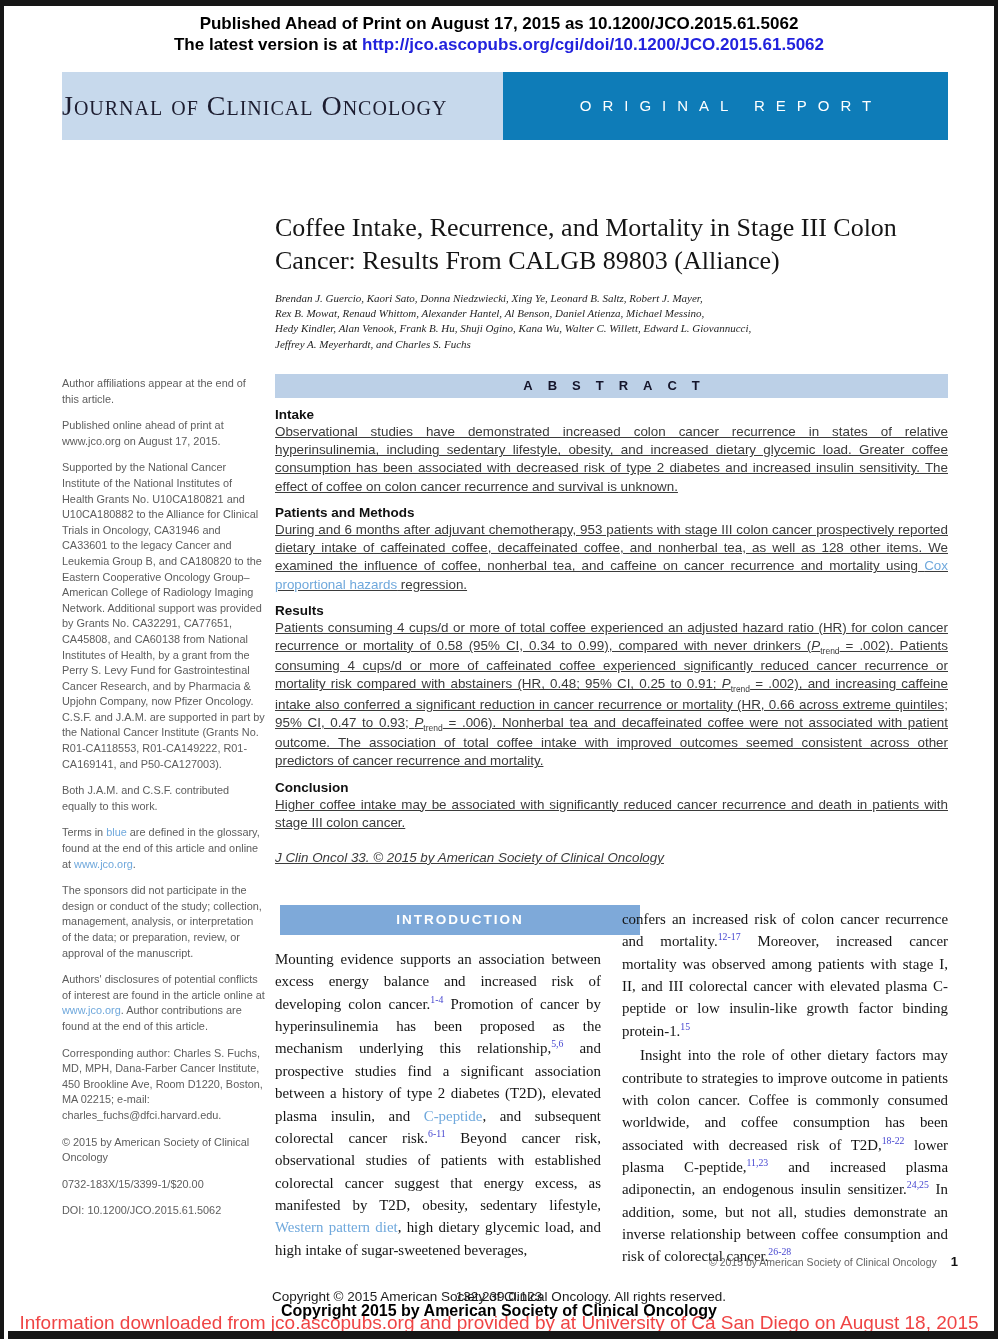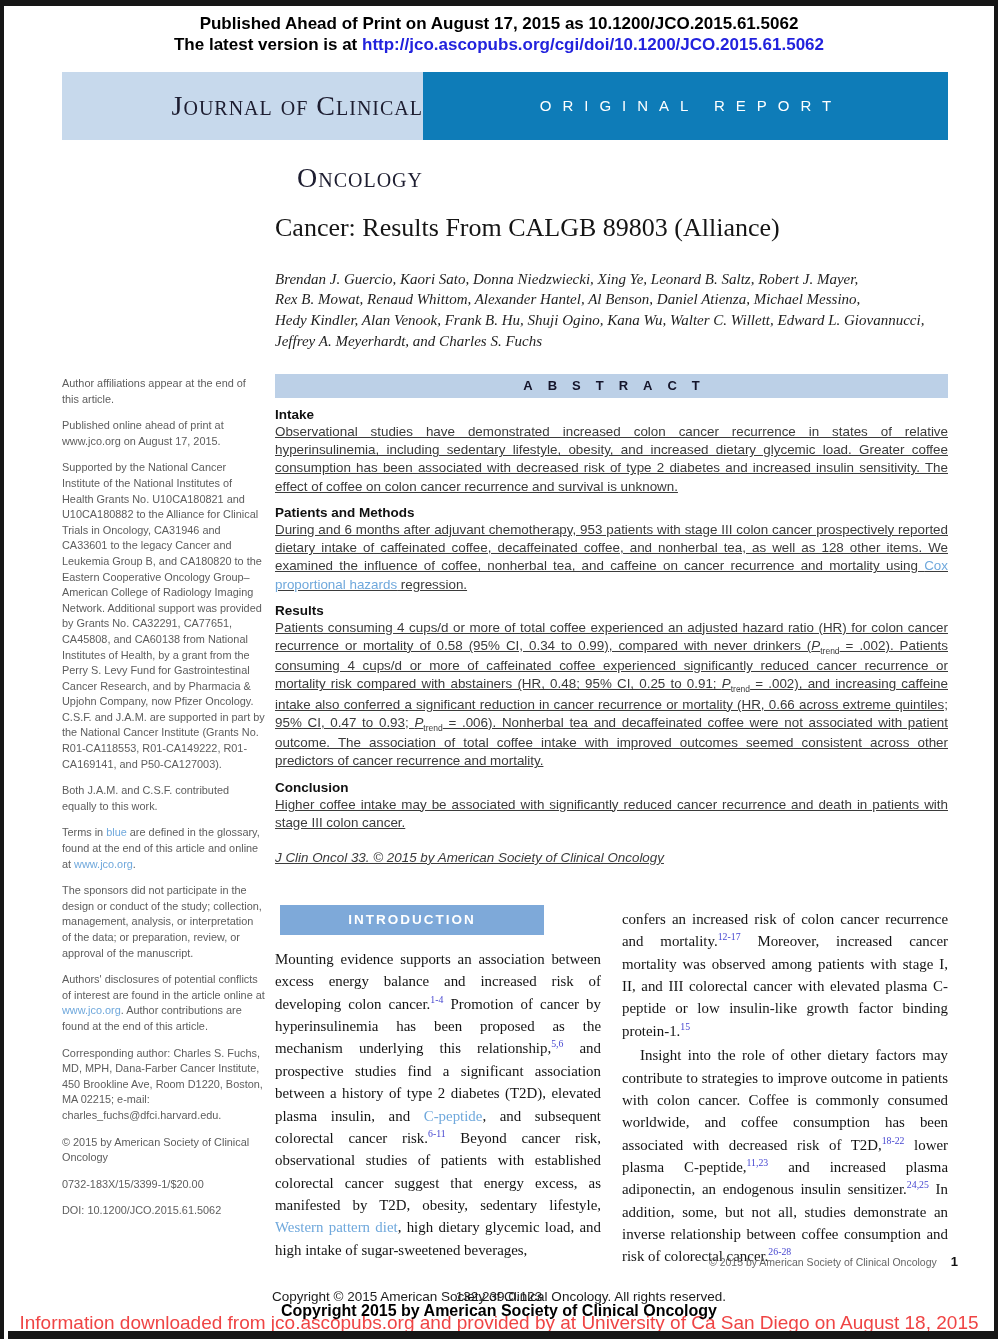--- a/index.html
+++ b/index.html
@@ -14,31 +14,31 @@
   .frame-right  { position:absolute; top:0; right:0; bottom:0; width:4px; background:#161616; }
   .bottom-bar   { position:absolute; left:8px; right:0; bottom:0; height:8px; background:#161616; }
 
   
   .notice { position:absolute; top:13px; left:0; width:100%; text-align:center;
             font-weight:bold; font-size:17px; line-height:21px; color:#000; }
   .url-link { color:var(--url-blue,#2222dd); text-decoration:none; cursor:pointer; }
 
   
   .masthead { position:absolute; top:72px; left:62px; width:886px; height:68px; display:flex; }
-  .masthead-left { width:361px; background:var(--masthead-light,#c7d9ec); text-align:right; line-height:68px; }
+  .masthead-left { width:441px; background:var(--masthead-light,#c7d9ec); text-align:left; line-height:68px; }
   .journal-name { font-family:"Liberation Serif", serif; font-variant:small-caps;
                   font-size:28px; letter-spacing:1px; color:#1d1d30; }
   .masthead-right { flex:1; background:var(--masthead-dark,#0e7cb8); color:#fff; text-align:center;
                     line-height:68px; font-size:15px; letter-spacing:11px; padding-left:11px; box-sizing:border-box; }
 
   
   .title-block { position:absolute; left:275px; top:212px; width:690px; font-family:"Liberation Serif", serif; }
   .title-block h1 { margin:0; font-size:26px; font-weight:normal; color:#151515; line-height:1.25; }
   .title-block h1 div { white-space:nowrap; }
-  .authors { margin-top:24px; font-style:italic; font-size:15px; line-height:1.38; color:#1e1e1e; }
+  .authors { margin-top:14px; font-style:italic; font-size:11px; line-height:1.38; color:#1e1e1e; }
   .authors div { white-space:nowrap; }
 
   
   .sidebar { position:absolute; left:62px; top:376px; width:203px;
              font-size:10.9px; line-height:1.43; color:#5d5d5d; }
   .sidebar p { margin:0 0 11px 0; }
   .blue-term { color:var(--link-blue,#6fa8dc); cursor:pointer; }
 
   
   .abstract { position:absolute; left:275px; top:374px; width:673px; height:531px; overflow:hidden; }
@@ -47,21 +47,21 @@
                   padding-left:15px; box-sizing:border-box; color:#14142a; }
   .abstract h3 { margin:9px 0 0 0; font-size:13.5px; color:#101010; }
   .abstract p  { margin:1px 0 0 0; font-size:13.4px; line-height:1.36; color:#3b3b3b; text-align:justify;text-decoration:underline; }
   .pvar { font-style:italic; }
   sub.trend { font-size:8.5px; }
   .citation { margin-top:17px !important; font-style:italic; font-size:13.5px; color:#2e2e2e; text-align:right; }
 
   
   .col-left  { position:absolute; left:275px; top:905px; width:326px; }
   .col-right { position:absolute; left:622px; top:908px; width:326px; }
-  .intro-bar { margin-left:5px; width:264px; height:30px; line-height:30px;
+  .intro-bar { margin-left:5px; width:360px; height:30px; line-height:30px;
                background:var(--intro-bar,#7ea9d9); color:#fff; font-weight:bold;
                font-size:13.5px; letter-spacing:2px; text-align:center; }
   .intro-text { font-family:"Liberation Serif", serif; font-size:14.9px; line-height:1.5;
                 text-align:justify; color:#141414; }
   .col-left p.intro-text { margin:13px 0 0 0; }
   .col-right p.intro-text { margin:0; }
   .col-right p.indent { text-indent:18px; margin-top:2px; }
   sup.ref { color:var(--ref-blue,#4646d0); font-size:9.8px; cursor:pointer; }
   .intro-link { color:var(--link-blue,#6fa8dc); cursor:pointer; }
 
@@ -91,20 +91,21 @@
     <div class="masthead-left">
       <span class="journal-name">Journal of Clinical Oncology</span>
     </div>
     <div class="masthead-right">
       <span>ORIGINAL REPORT</span>
     </div>
   </div>
 
   <section class="title-block">
     <h1>
+      <div>Coffee Intake, Recurrence, and Mortality in Stage III Colon</div>
       <div>Cancer: Results From CALGB 89803 (Alliance)</div>
     </h1>
     <div class="authors">
       <div>Brendan J. Guercio, Kaori Sato, Donna Niedzwiecki, Xing Ye, Leonard B. Saltz, Robert J. Mayer,</div>
       <div>Rex B. Mowat, Renaud Whittom, Alexander Hantel, Al Benson, Daniel Atienza, Michael Messino,</div>
       <div>Hedy Kindler, Alan Venook, Frank B. Hu, Shuji Ogino, Kana Wu, Walter C. Willett, Edward L. Giovannucci,</div>
       <div>Jeffrey A. Meyerhardt, and Charles S. Fuchs</div>
     </div>
   </section>
 

